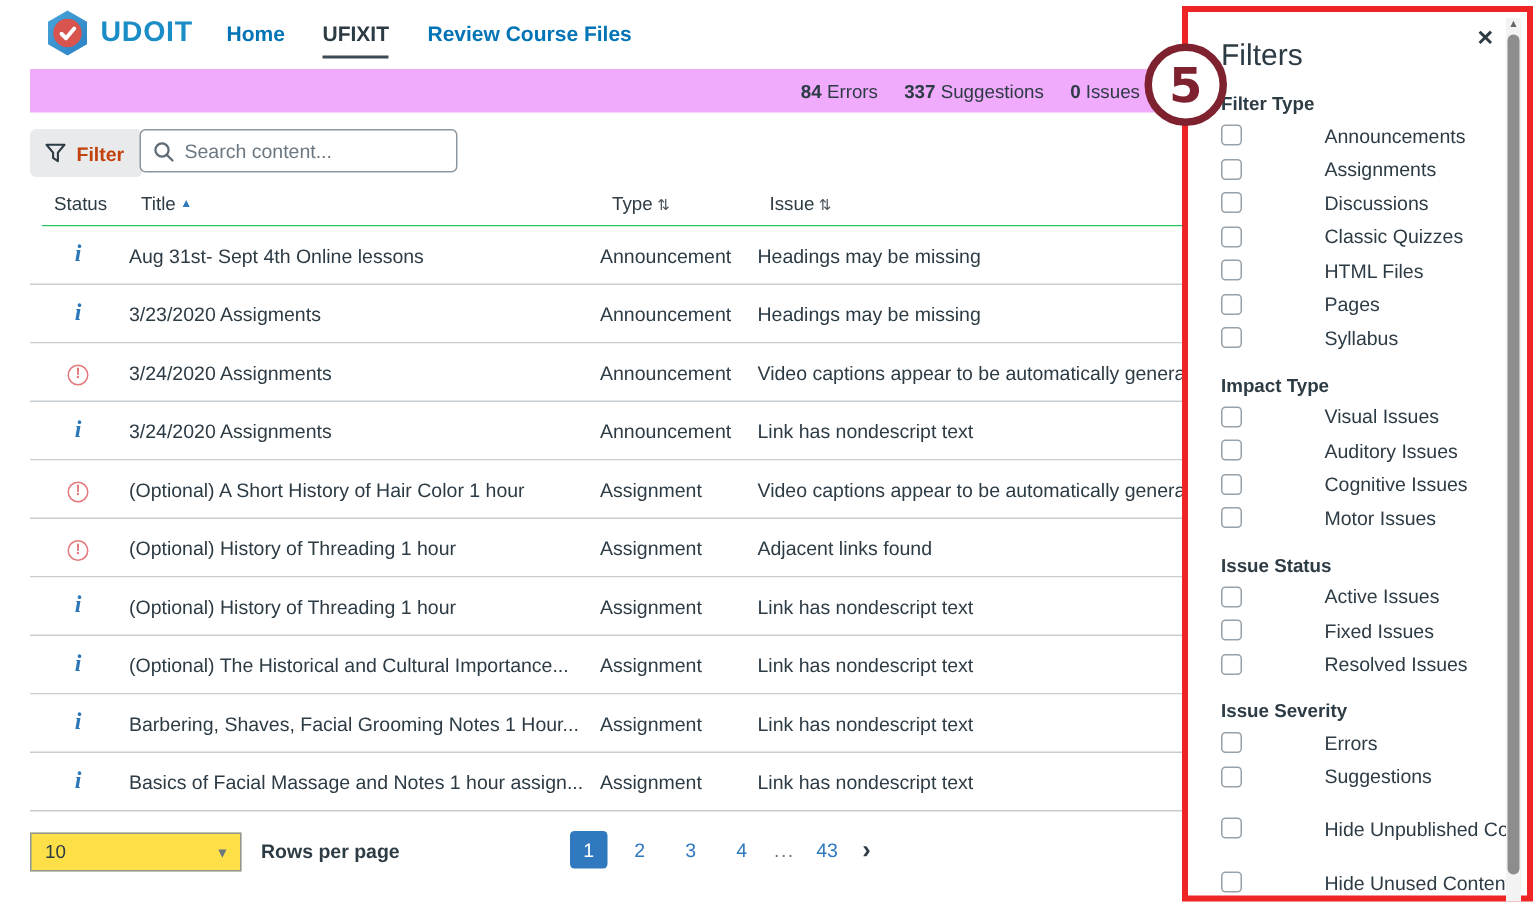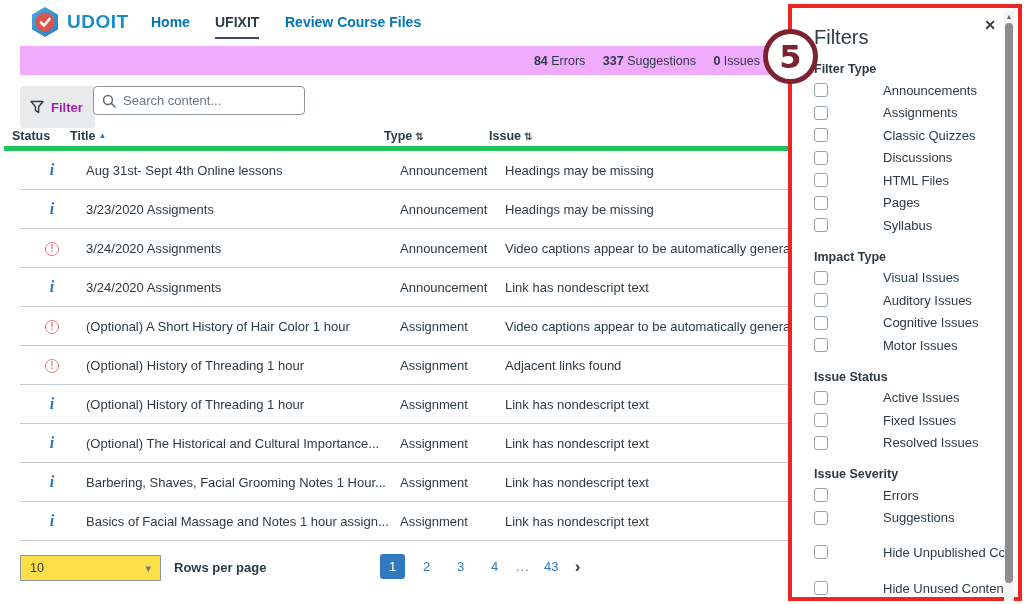--- a/index.html
+++ b/index.html
@@ -18,32 +18,32 @@
   .nav-ufixit { left:215px; color:#2D3B45; padding-bottom:7px; border-bottom:2px solid #3c4a54; }
   .nav-review { left:285px; }
 
   
   .summary-bar { position:absolute; left:20px; top:46px; width:984px; height:29px; background:#f0abfc; }
   .summary-text { position:absolute; top:8px; right:244px; font-size:12.5px; color:#2D3B45; white-space:nowrap; }
   .summary-text b { font-weight:bold; }
   .summary-text .gap { display:inline-block; width:14px; }
 
   
-  .filter-btn { position:absolute; left:20px; top:86px; height:42px; padding:0 12px 0 10px;
+  .filter-btn { position:absolute; left:20px; top:86px; height:32px; padding:0 12px 0 10px;
     background:#e9eaeb; border-radius:4px; display:flex; align-items:center; gap:7px;
-    font-size:13px; font-weight:bold; color:#a21caf; cursor:pointer; }
+    font-size:13px; font-weight:bold; color:#c2410c; cursor:pointer; }
   .search-box { position:absolute; left:93px; top:86px; width:212px; height:29px;
     border:1px solid #8b969e; border-radius:4px; background:#fff; display:flex; align-items:center; padding:0 8px; gap:7px; }
   .search-box input { border:none; outline:none; width:160px; font-size:13px; color:#000000;
     font-family:"Liberation Sans", sans-serif; background:transparent; }
   .search-box input::placeholder { color:#6b7780; }
 
   
-  .thead { position:absolute; left:4px; top:126px; width:984px; height:25px;
-    border-bottom:5px solid #22c55e; font-size:12.5px; font-weight:bold; }
+  .thead { position:absolute; left:28px; top:126px; width:984px; height:25px;
+    border-bottom:1px solid #22c55e; font-size:12.5px; font-weight:normal; }
   .th { position:absolute; top:3px; white-space:nowrap; cursor:pointer; }
   .th-status { left:8px; cursor:default; }
   .th-title { left:66px; }
   .th-type { left:380px; }
   .th-issue { left:485px; }
   .sort-asc { color:#3079be; font-size:8px; vertical-align:2px; margin-left:3px; }
   .sort-both { color:#4a565e; font-size:10px; margin-left:3px; }
 
   .rows { position:absolute; left:20px; top:151px; width:984px; }
   .trow { position:relative; width:984px; height:39px; border-bottom:1px solid #c7cdd1; background:#fff; }
@@ -247,25 +247,25 @@
     <label class="fopt">
         <input type="checkbox" style="">
         <span class="fopt-label">Announcements</span>
       </label>
     <label class="fopt">
         <input type="checkbox" style="">
         <span class="fopt-label">Assignments</span>
       </label>
     <label class="fopt">
         <input type="checkbox" style="">
+        <span class="fopt-label">Discussions</span>
+      </label>
+    <label class="fopt">
+        <input type="checkbox" style="">
         <span class="fopt-label">Classic Quizzes</span>
-      </label>
-    <label class="fopt">
-        <input type="checkbox" style="">
-        <span class="fopt-label">Discussions</span>
       </label>
     <label class="fopt">
         <input type="checkbox" style="">
         <span class="fopt-label">HTML Files</span>
       </label>
     <label class="fopt">
         <input type="checkbox" style="">
         <span class="fopt-label">Pages</span>
       </label>
     <label class="fopt">

